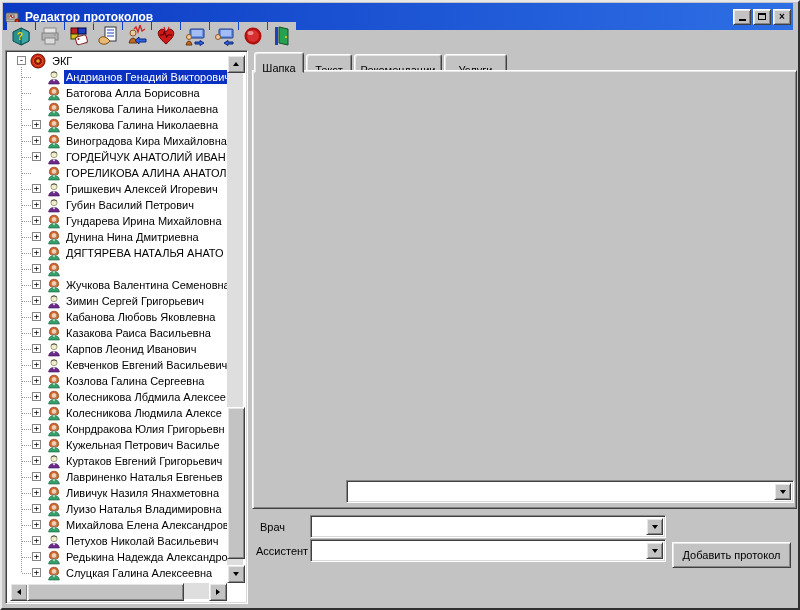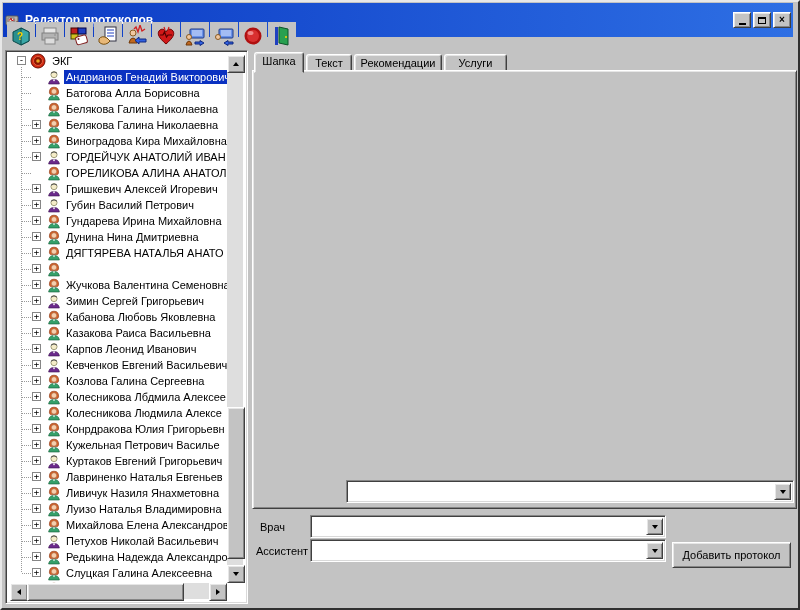--- a/index.html
+++ b/index.html
@@ -10,21 +10,21 @@
   .raised{background:#c3c3c3;border:1px solid;border-color:#ffffff #404040 #404040 #ffffff;
           box-shadow:inset 1px 1px 0 #e6e6e6, inset -1px -1px 0 #868686;}
   .sunken{background:#fff;border:1px solid;border-color:#868686 #ffffff #ffffff #868686;
           box-shadow:inset 1px 1px 0 #404040, inset -1px -1px 0 #d9d9d9;}
   .sunken.gray{background:#c9c9c9;}
   .blackbox{background:#fff;border:1px solid #000;}
   
   .frame{left:0;top:0;width:796px;height:606px;border:2px solid;
          border-color:#e8e8e8 #303030 #303030 #e8e8e8;background:#c3c3c3;}
   
-  .titlebar{left:3px;top:3px;width:790px;height:34px;
+  .titlebar{left:3px;top:3px;width:790px;height:27px;
             background:linear-gradient(90deg,#0b3ac4,#2e6fe4);
             display:flex;align-items:center;padding:0 2px;box-sizing:border-box;}
   .titlebar .ttl{color:#fff;font-weight:bold;font-size:12px;margin-left:4px;
                  white-space:nowrap;}
   .tb-btns{margin-left:auto;display:flex;gap:2px;}
   .tb-btn{width:16px;height:14px;display:flex;align-items:center;justify-content:center;
           font-size:10px;font-weight:bold;line-height:1;}
   .g-min{width:7px;height:2px;background:#000;margin-top:7px;}
   .g-max{width:8px;height:7px;border:1px solid #000;border-top:2px solid #000;box-sizing:border-box;}
   
@@ -58,21 +58,21 @@
   .vsb{position:absolute;right:2px;top:2px;width:16px;bottom:18px;background:#dedede;}
   .hsb{position:absolute;left:2px;right:18px;bottom:2px;height:16px;background:#dedede;}
   .sb-btn{position:absolute;width:16px;height:16px;display:flex;align-items:center;justify-content:center;}
   .sb-thumb{position:absolute;}
   .tri{width:0;height:0;}
   .tri.up{border-left:3px solid transparent;border-right:3px solid transparent;border-bottom:4px solid #000;}
   .tri.dn{border-left:3px solid transparent;border-right:3px solid transparent;border-top:4px solid #000;}
   .tri.lf{border-top:3px solid transparent;border-bottom:3px solid transparent;border-right:4px solid #000;}
   .tri.rt{border-top:3px solid transparent;border-bottom:3px solid transparent;border-left:4px solid #000;}
   
-  .tab{box-sizing:border-box;text-align:center;padding-top:2px;
+  .tab{box-sizing:border-box;text-align:center;padding-top:9px;
        background:#c3c3c3;border:1px solid;border-color:#fff #404040 #c3c3c3 #fff;
        border-radius:3px 3px 0 0;box-shadow:inset 1px 1px 0 #e6e6e6, inset -1px 0 0 #868686;}
   .tab.active{z-index:3;}
   .page{left:252px;top:70px;width:543px;height:437px;z-index:1;}
   
   .lbl{white-space:nowrap;}
   .fld{box-sizing:border-box;padding:2px 4px;white-space:nowrap;overflow:hidden;}
   .combo-arrow,.dd{position:absolute;top:2px;right:2px;bottom:2px;width:15px;
        display:flex;align-items:center;justify-content:center;}
   .spin{position:absolute;top:2px;right:2px;bottom:2px;width:14px;display:flex;flex-direction:column;}

